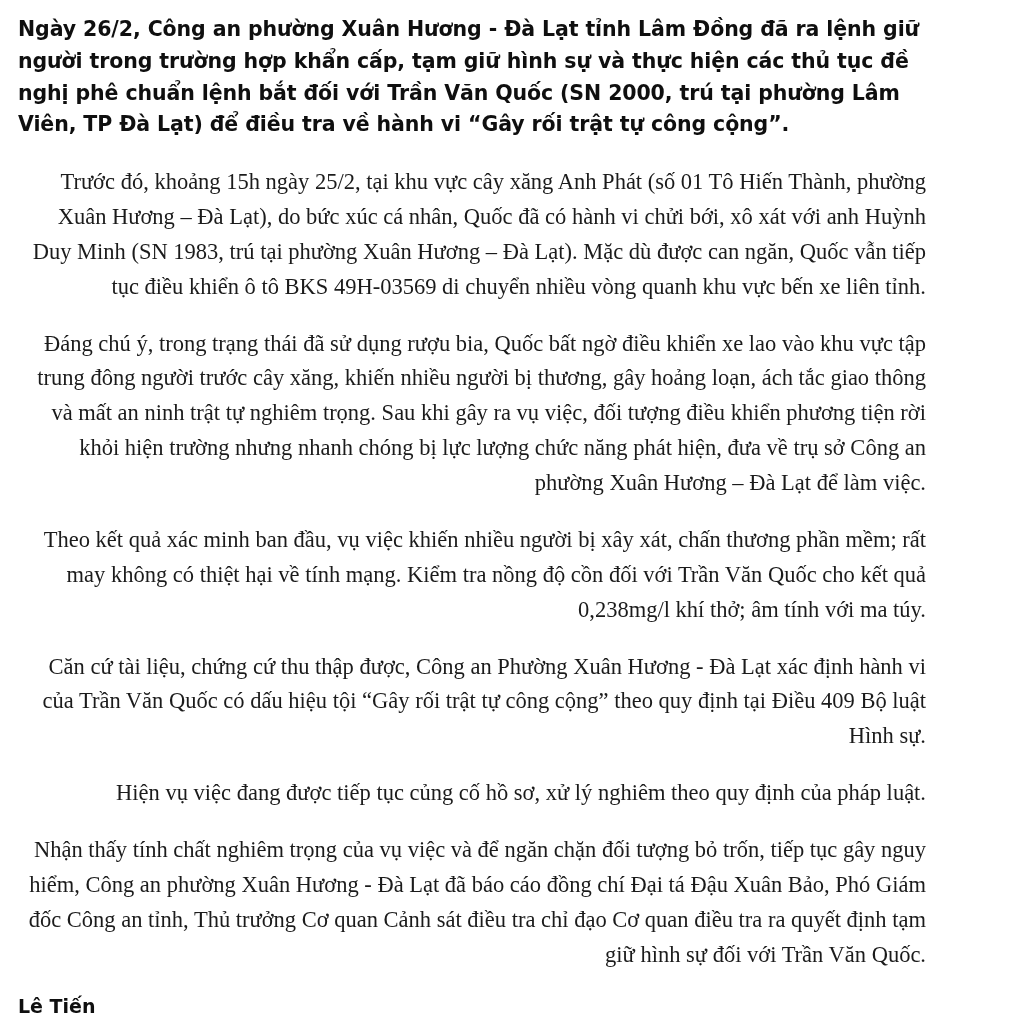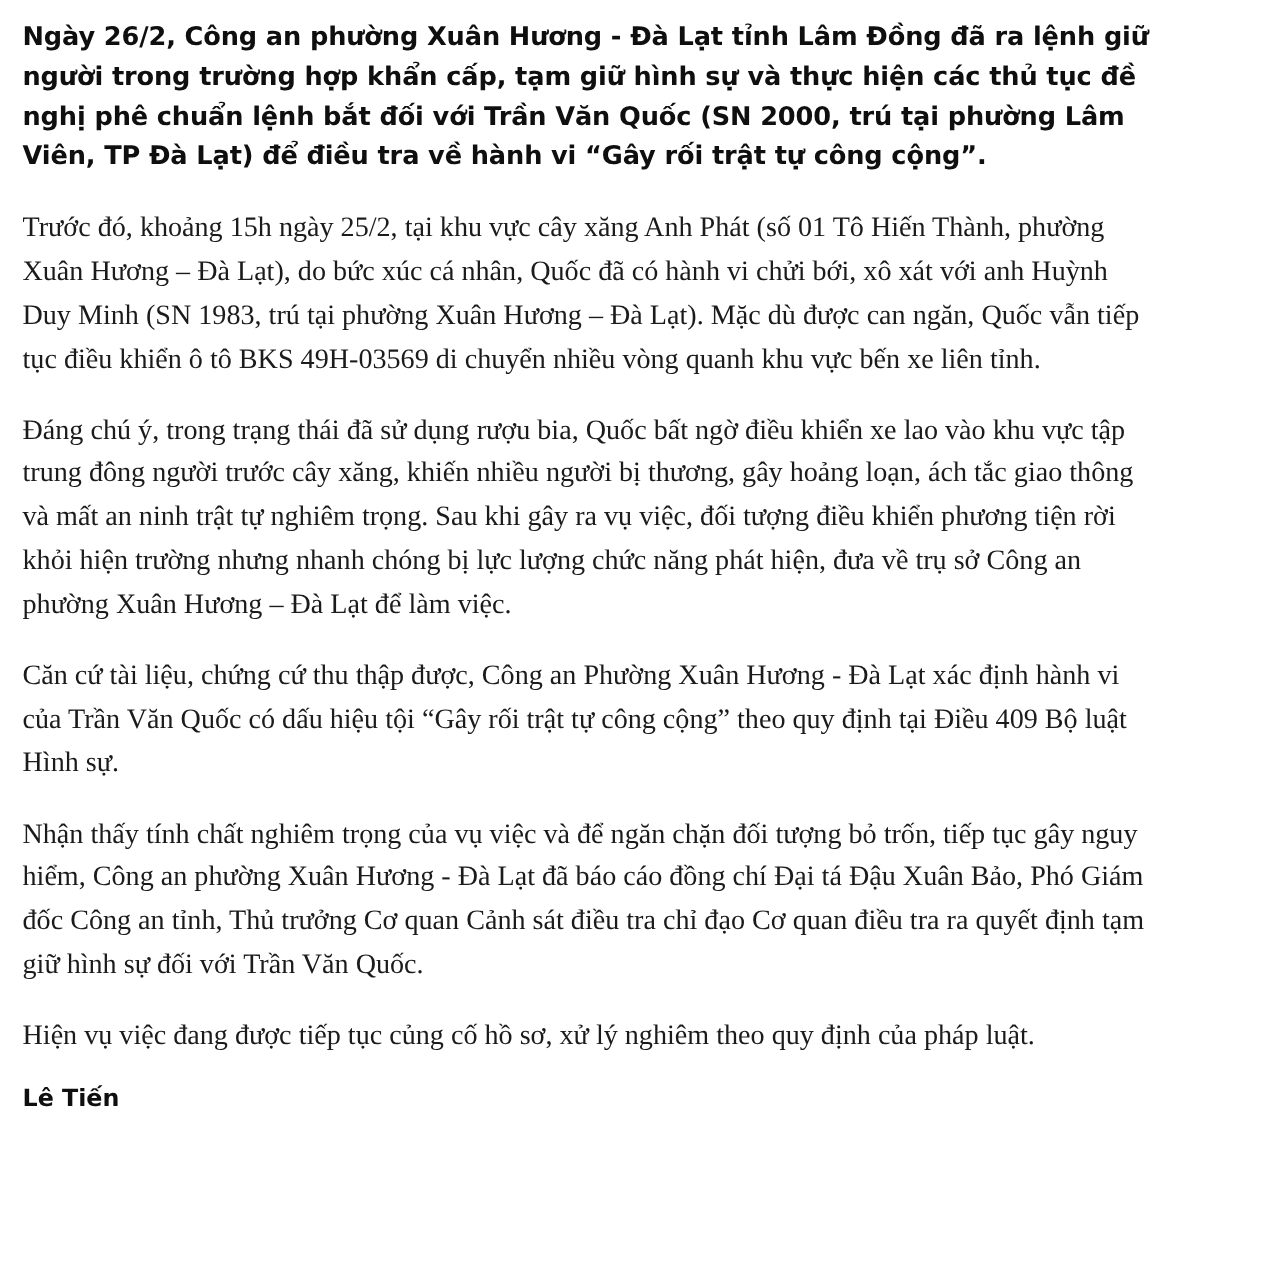--- a/index.html
+++ b/index.html
@@ -26,21 +26,21 @@
     margin: 0 0 24px 0;
     color: #0f0f0f;
     letter-spacing: -0.1px;
   }
   .para {
     font-family: "Liberation Serif", serif;
     font-size: 22.5px;
     line-height: 1.55;
     margin: 0 0 22px 0;
     color: #1b1b1b;
-    text-align: left;
+    text-align: right;
   }
   .para:last-of-type {
     margin-bottom: 26px;
   }
   .byline {
     font-family: "DejaVu Sans", sans-serif;
     font-weight: bold;
     font-size: 19px;
     text-align: left;
     margin: 18px 0 0 0;
@@ -50,19 +50,20 @@
 </style>
 </head>
 <body>
 
 <div class="article">
 
   <p class="lead">Ngày 26/2, Công an phường Xuân Hương - Đà Lạt tỉnh Lâm Đồng đã ra lệnh giữ người trong trường hợp khẩn cấp, tạm giữ hình sự và thực hiện các thủ tục đề nghị phê chuẩn lệnh bắt đối với Trần Văn Quốc (SN 2000, trú tại phường Lâm Viên, TP Đà Lạt) để điều tra về hành vi “Gây rối trật tự công cộng”.</p>
 
   <p class="para">Trước đó, khoảng 15h ngày 25/2, tại khu vực cây xăng Anh Phát (số 01 Tô Hiến Thành, phường Xuân Hương – Đà Lạt), do bức xúc cá nhân, Quốc đã có hành vi chửi bới, xô xát với anh Huỳnh Duy Minh (SN 1983, trú tại phường Xuân Hương – Đà Lạt). Mặc dù được can ngăn, Quốc vẫn tiếp tục điều khiển ô tô BKS 49H-03569 di chuyển nhiều vòng quanh khu vực bến xe liên tỉnh.</p>
   <p class="para">Đáng chú ý, trong trạng thái đã sử dụng rượu bia, Quốc bất ngờ điều khiển xe lao vào khu vực tập trung đông người trước cây xăng, khiến nhiều người bị thương, gây hoảng loạn, ách tắc giao thông và mất an ninh trật tự nghiêm trọng. Sau khi gây ra vụ việc, đối tượng điều khiển phương tiện rời khỏi hiện trường nhưng nhanh chóng bị lực lượng chức năng phát hiện, đưa về trụ sở Công an phường Xuân Hương – Đà Lạt để làm việc.</p>
+  <p class="para">Theo kết quả xác minh ban đầu, vụ việc khiến nhiều người bị xây xát, chấn thương phần mềm; rất may không có thiệt hại về tính mạng. Kiểm tra nồng độ cồn đối với Trần Văn Quốc cho kết quả 0,238mg/l khí thở; âm tính với ma túy.</p>
   <p class="para">Căn cứ tài liệu, chứng cứ thu thập được, Công an Phường Xuân Hương - Đà Lạt xác định hành vi của Trần Văn Quốc có dấu hiệu tội “Gây rối trật tự công cộng” theo quy định tại Điều 409 Bộ luật Hình sự.</p>
+  <p class="para">Hiện vụ việc đang được tiếp tục củng cố hồ sơ, xử lý nghiêm theo quy định của pháp luật.</p>
   <p class="para">Nhận thấy tính chất nghiêm trọng của vụ việc và để ngăn chặn đối tượng bỏ trốn, tiếp tục gây nguy hiểm, Công an phường Xuân Hương - Đà Lạt đã báo cáo đồng chí Đại tá Đậu Xuân Bảo, Phó Giám đốc Công an tỉnh, Thủ trưởng Cơ quan Cảnh sát điều tra chỉ đạo Cơ quan điều tra ra quyết định tạm giữ hình sự đối với Trần Văn Quốc.</p>
-  <p class="para">Hiện vụ việc đang được tiếp tục củng cố hồ sơ, xử lý nghiêm theo quy định của pháp luật.</p>
 
   <p class="byline">Lê Tiến</p>
 
 </div>
 
 </body></html>

